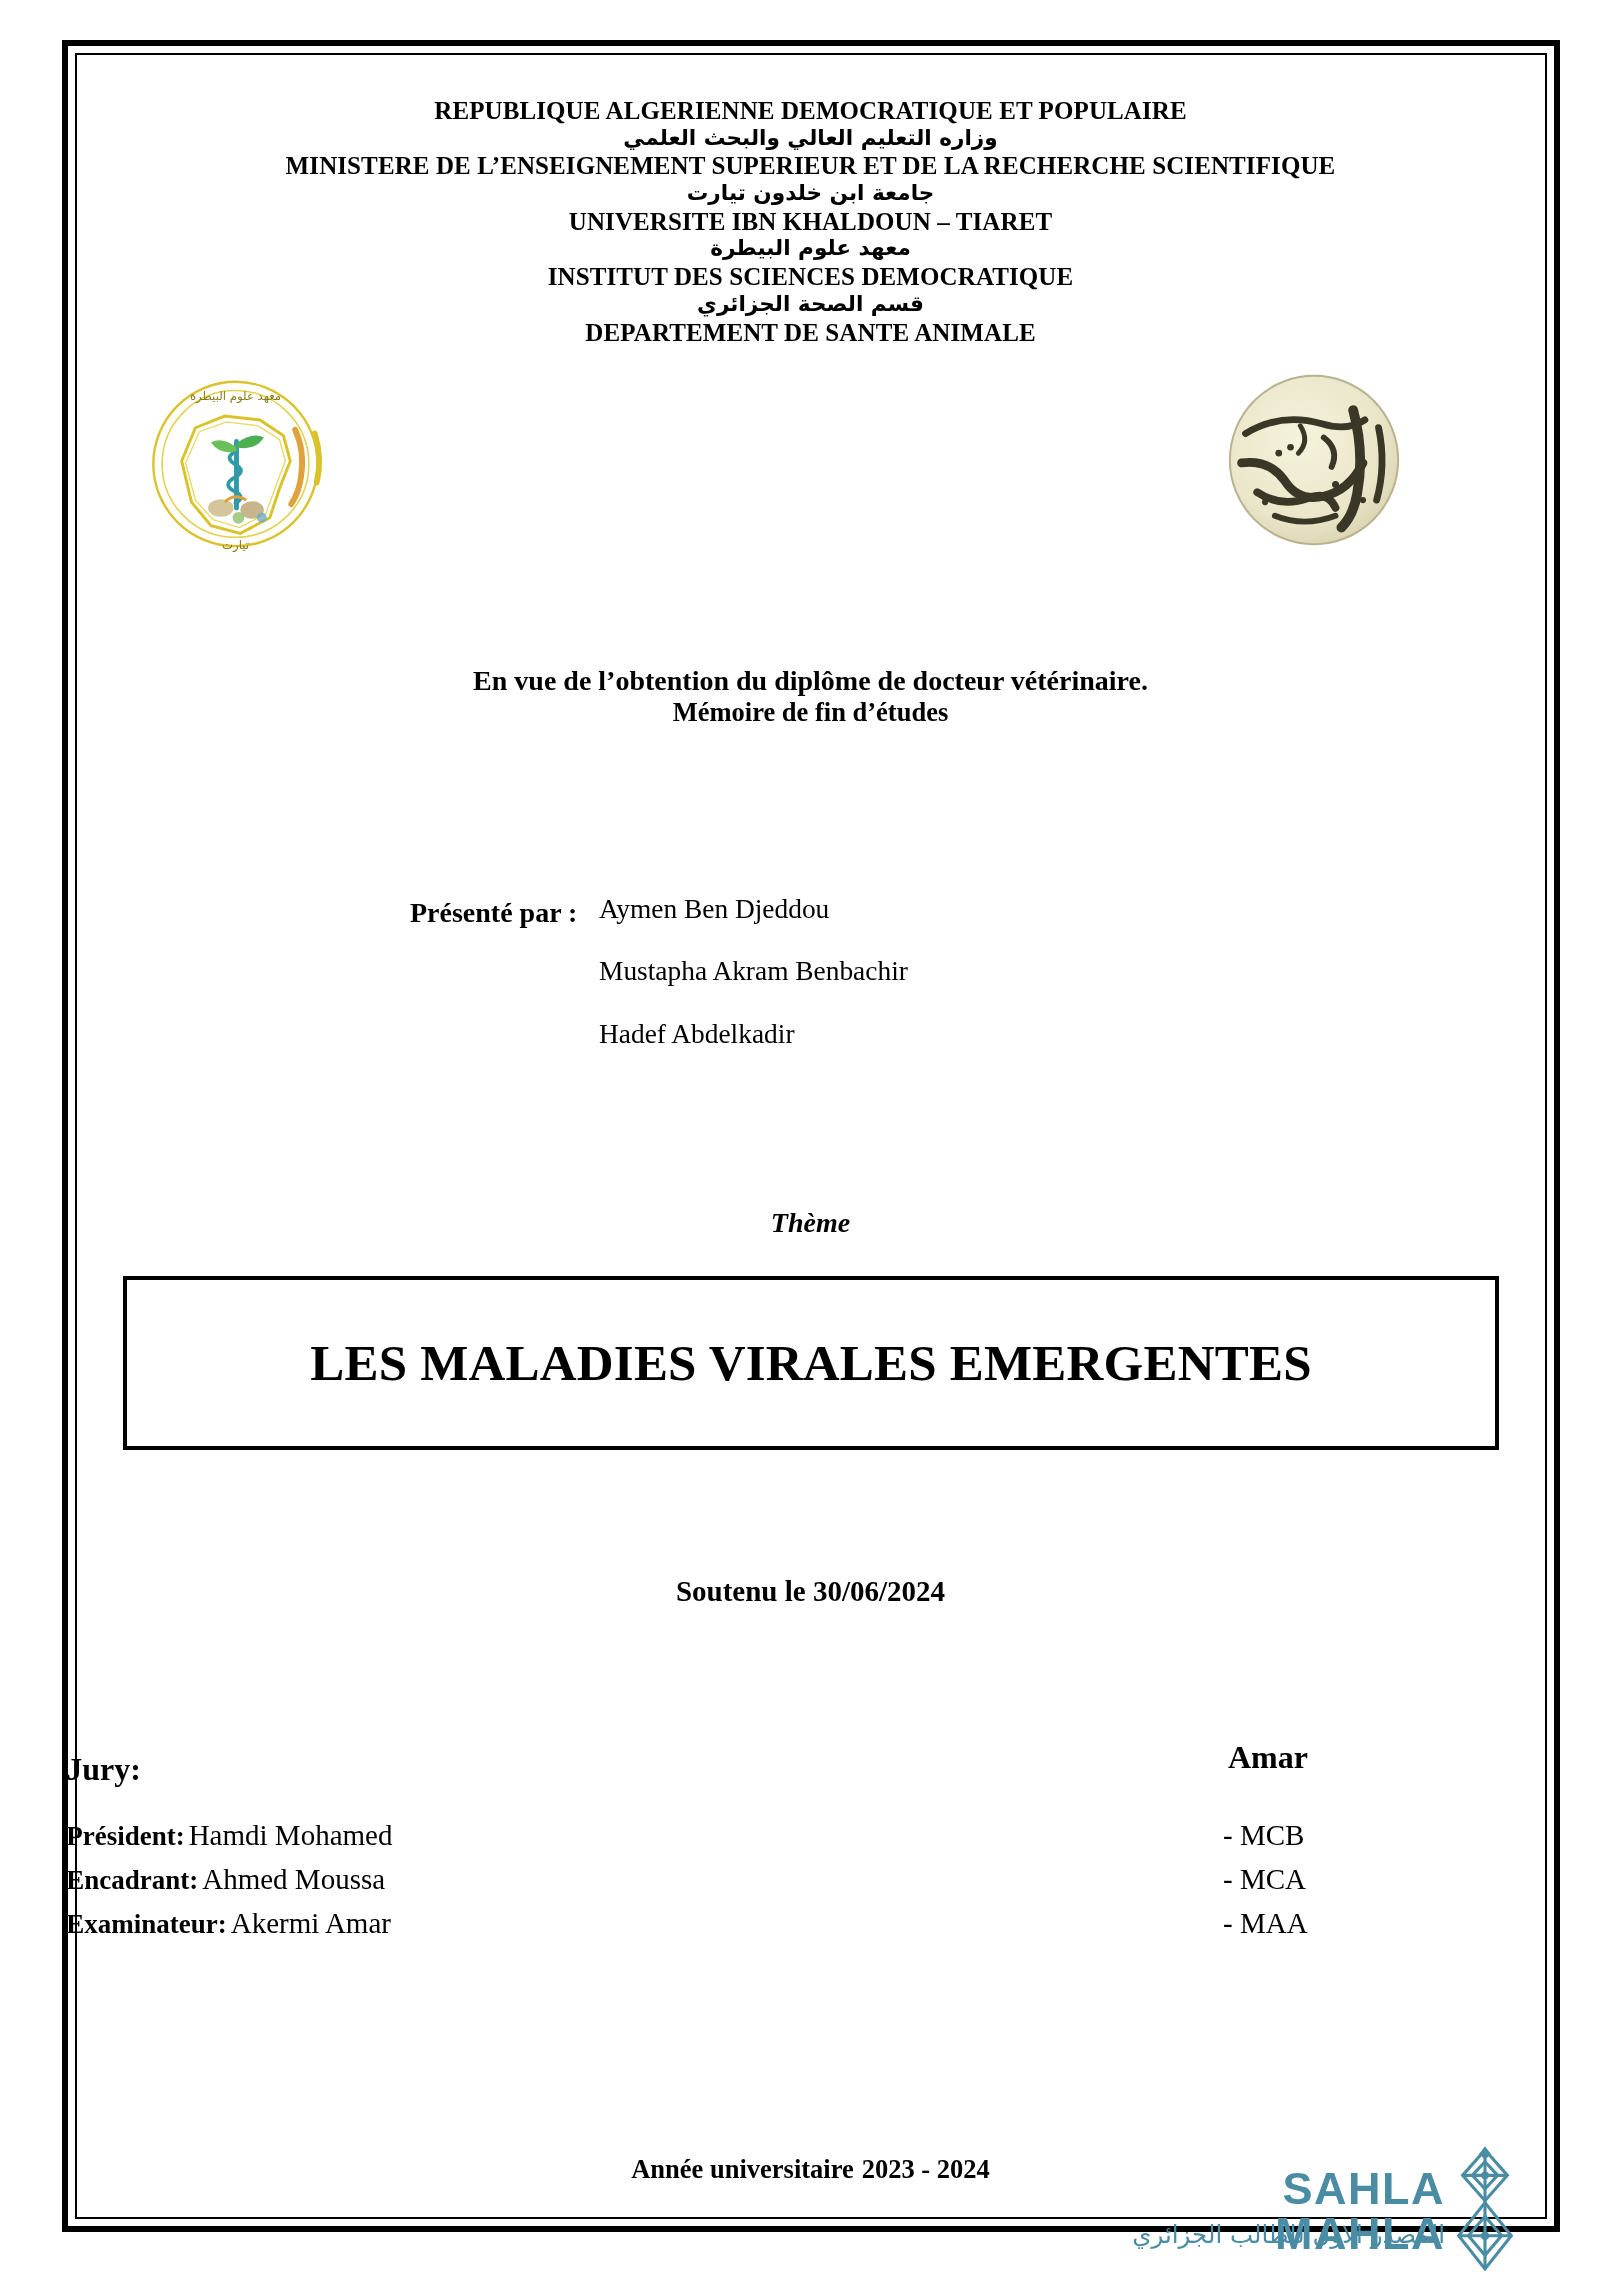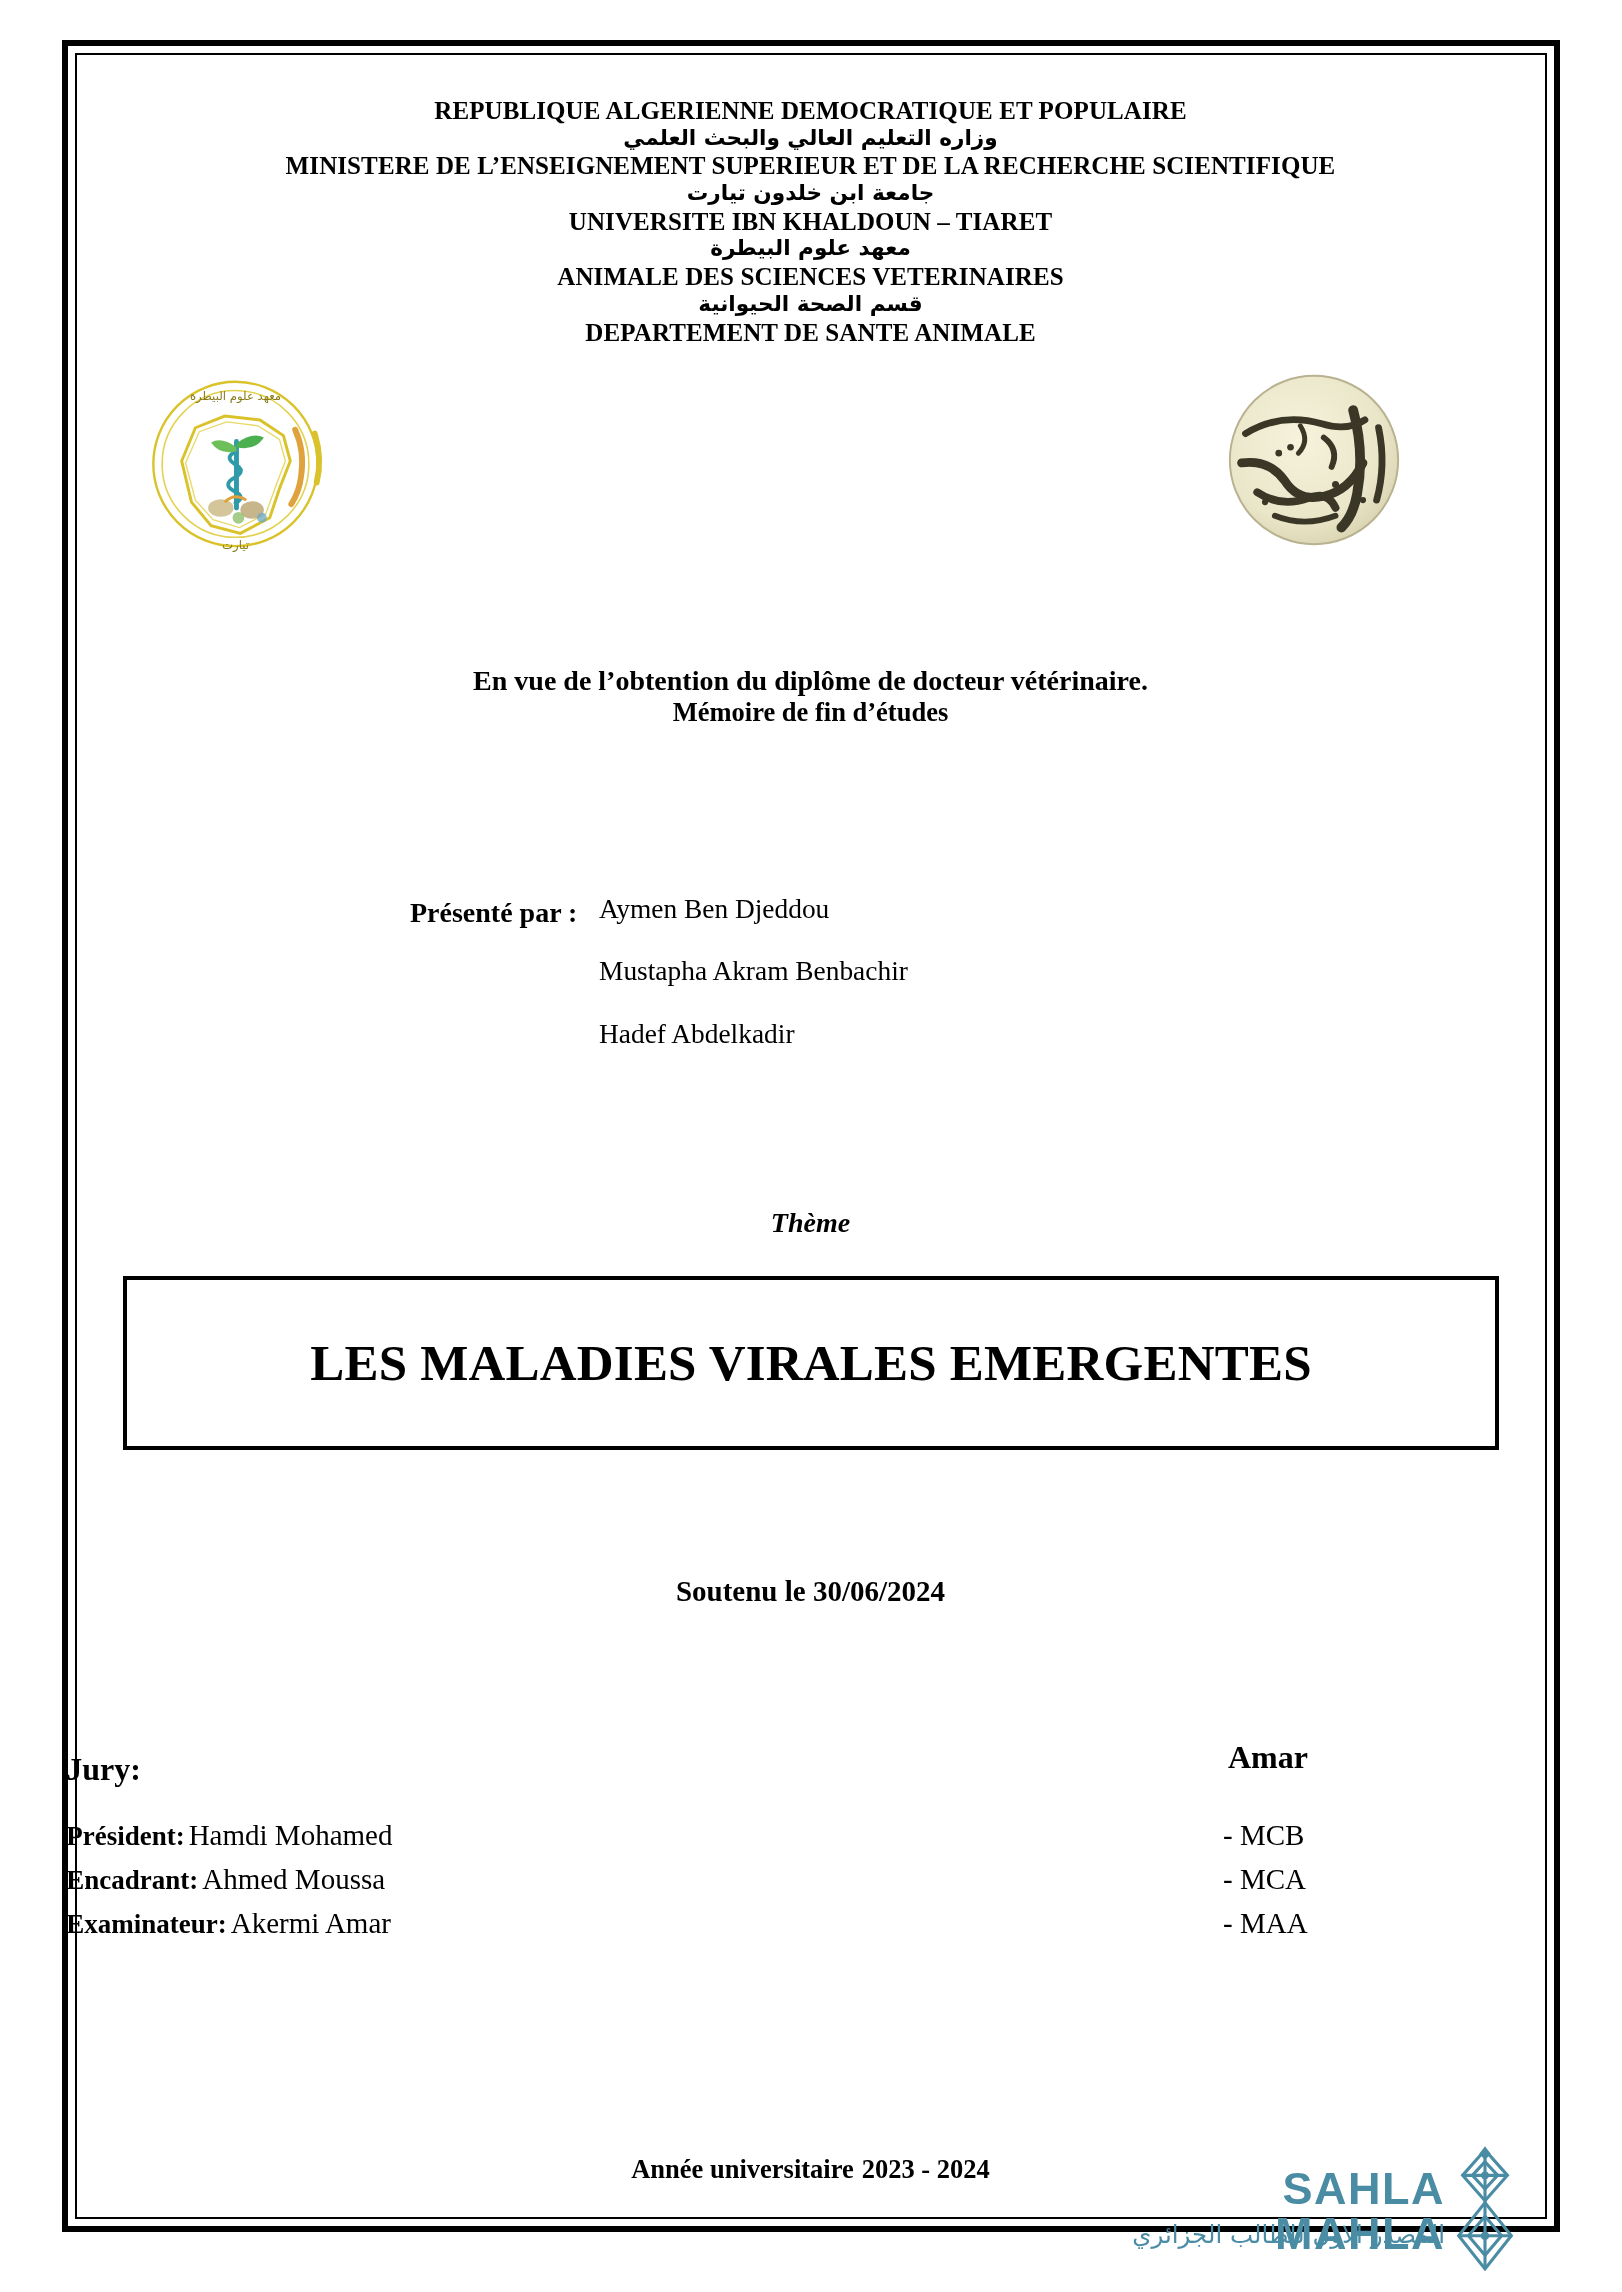--- a/index.html
+++ b/index.html
@@ -190,22 +190,22 @@
 
   <div id="content">
 
     <div id="header-block" class="hdr">
       <div class="hdr-line fr">REPUBLIQUE ALGERIENNE DEMOCRATIQUE ET POPULAIRE</div>
       <div class="hdr-line ar-line ar">وزاره التعليم العالي والبحث العلمي</div>
       <div class="hdr-line fr">MINISTERE DE L’ENSEIGNEMENT SUPERIEUR ET DE LA RECHERCHE SCIENTIFIQUE</div>
       <div class="hdr-line ar-line ar">جامعة ابن خلدون تيارت</div>
       <div class="hdr-line fr">UNIVERSITE IBN KHALDOUN – TIARET</div>
       <div class="hdr-line ar-line ar">معهد علوم البيطرة</div>
-      <div class="hdr-line fr">ANIMALE DES SCIENCES VETERINAIRES</div>
-      <div class="hdr-line ar-line ar">قسم الصحة الحيوانية</div>
+      <div class="hdr-line fr">INSTITUT DES SCIENCES DEMOCRATIQUE</div>
+      <div class="hdr-line ar-line ar">قسم الصحة الجزائري</div>
       <div class="hdr-line fr">DEPARTEMENT DE SANTE ANIMALE</div>
     </div>
 
     <div id="logo-left">
       <svg viewBox="0 0 230 186" width="225" height="182" aria-hidden="true">
 
         <circle cx="115" cy="95" r="84" fill="none" stroke="#d9c22a" stroke-width="2.4"></circle>
         <circle cx="115" cy="95" r="75" fill="none" stroke="#e3d24f" stroke-width="1.6"></circle>
 
         <path d="M60 92 L74 58 L104 46 L140 50 L164 66 L171 92 L160 120

